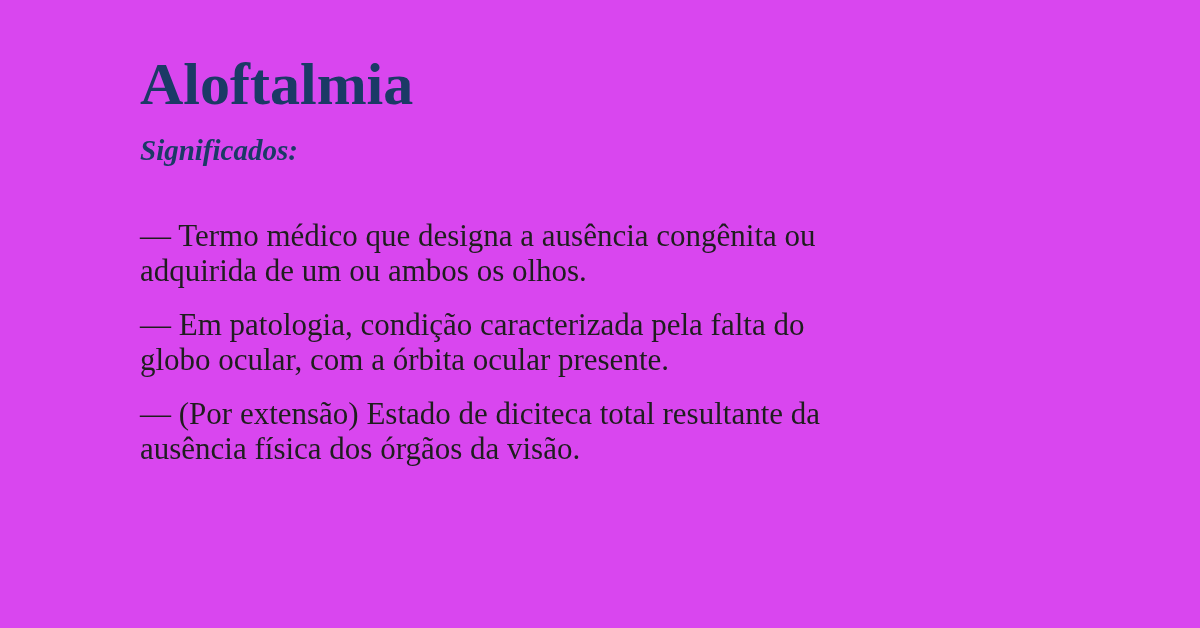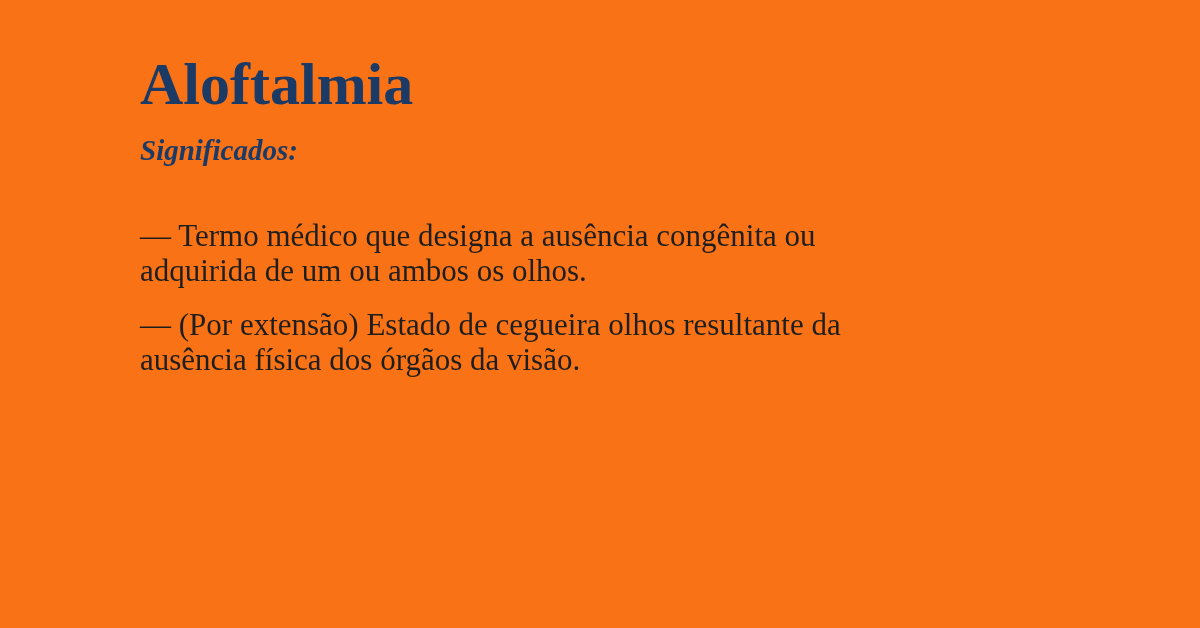--- a/index.html
+++ b/index.html
@@ -7,21 +7,21 @@
     width: 1200px;
     height: 628px;
     background: #ffffff;
     font-family: "Liberation Serif", serif;
     overflow: hidden;
   }
   .card {
     position: relative;
     width: 1200px;
     height: 628px;
-    background: #f97316;
+    background: #d946ef;
     padding: 54px 140px 0 140px;
   }
   .word-title {
     color: #1b3a66;
     font-size: 60px;
     font-weight: 700;
     line-height: 1.0;
     font-family: "Liberation Serif", serif;
   }
   .meanings-label {
@@ -58,17 +58,19 @@
 <body>
 
 <div class="card">
   <h1 class="word-title">Aloftalmia</h1>
 
   <div class="meanings-label">Significados:</div>
 
   <div class="meanings-list">
     <p class="meaning-item">— Termo médico que designa a ausência congênita ou
 adquirida de um ou ambos os olhos.</p>
-    <p class="meaning-item">— (Por extensão) Estado de cegueira olhos resultante da
+    <p class="meaning-item">— Em patologia, condição caracterizada pela falta do
+globo ocular, com a órbita ocular presente.</p>
+    <p class="meaning-item">— (Por extensão) Estado de diciteca total resultante da
 ausência física dos órgãos da visão.</p>
   </div>
 
 </div>
 
 </body></html>

